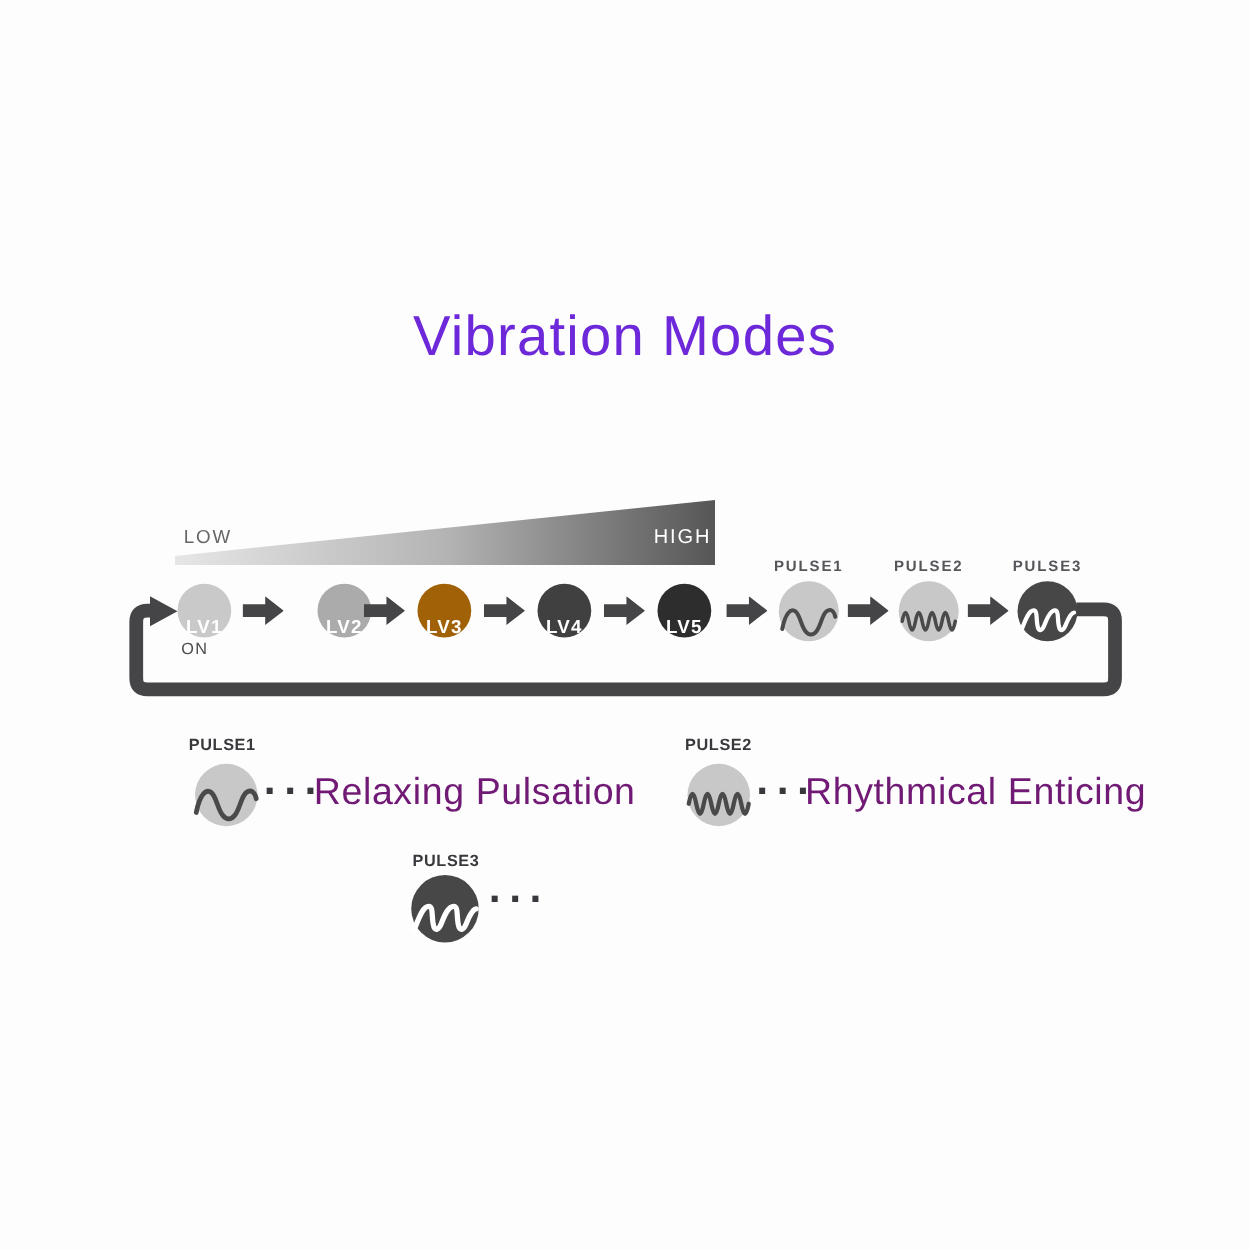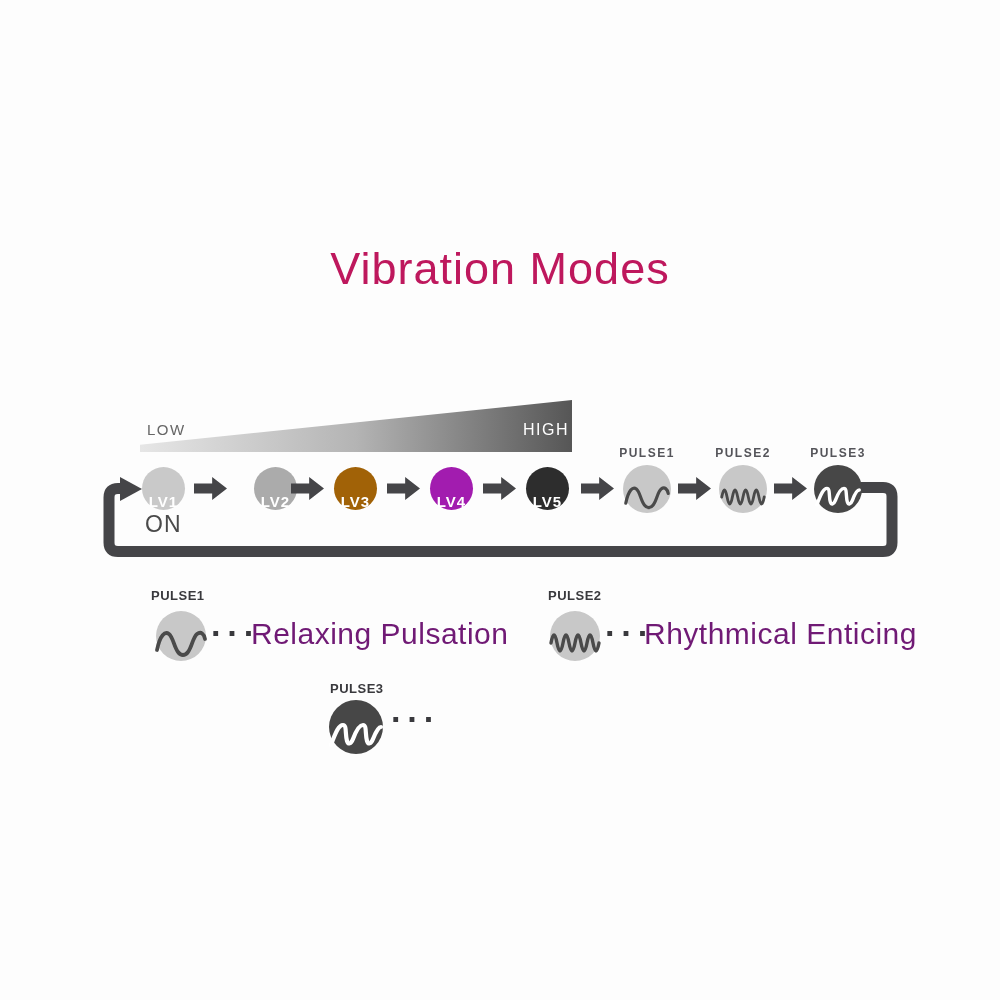--- a/index.html
+++ b/index.html
@@ -4,56 +4,56 @@
 <style>
   html,body{margin:0;padding:0;background:#ffffff;}
   #canvas{
     position:relative;width:1000px;height:1000px;margin:0 auto;
     background:#fdfdfd;overflow:hidden;
     font-family:"Liberation Sans",sans-serif;color:#4d4d4d;
   }
   .abs{position:absolute;}
   
   .title{left:0;right:0;top:243px;text-align:center;font-size:45px;
-         font-weight:400;letter-spacing:1px;color:#be185d;}
+         font-weight:400;letter-spacing:1px;color:#6d28d9;}
   
   .wedge{left:140px;top:400px;width:432px;height:52px;
          background:linear-gradient(90deg,#e6e6e6 0%,#b4b4b4 50%,#565656 100%);
          clip-path:polygon(0 86%,100% 0,100% 100%,0 100%);}
   .low-label{left:147px;top:421px;font-size:15px;letter-spacing:1.5px;color:#666666;}
   .high-label{left:522px;top:421px;width:48px;text-align:center;font-size:16px;
               letter-spacing:1.5px;color:#ffffff;}
   
   .loop-svg{left:0;top:0;width:1000px;height:1000px;}
   
   .circle{border-radius:50%;display:flex;align-items:flex-end;justify-content:center;}
   .lv{width:43px;height:43px;top:467px;color:#ffffff;font-size:15px;
       font-weight:700;letter-spacing:1px;}
   .lv1{left:142px;background:#c9c9c9;}
   .lv2{left:254px;background:#ababab;}
   .lv3{left:334px;background:#a16207;}
-  .lv4{left:430px;background:#a21caf;}
+  .lv4{left:430px;background:#404040;}
   .lv5{left:526px;background:#2d2d2d;}
   .pulse-circ{width:48px;height:48px;top:465px;}
   .pulse-light{background:#c8c8c8;}
   .pulse-dark{background:#474747;}
   .pc1{left:623px;}
   .pc2{left:719px;}
   .pc3{left:814px;}
   .pulse-top-label{top:446px;width:120px;text-align:center;font-size:12px;
                    font-weight:600;letter-spacing:1.5px;color:#55555a;}
   .ptl1{left:587px;}
   .ptl2{left:683px;}
   .ptl3{left:778px;}
   
   .arrow{width:33px;height:23px;top:477px;background:#454548;
          clip-path:polygon(0 28%,55% 28%,55% 0,100% 50%,55% 100%,55% 72%,0 72%);}
   .a1{left:194px;}.a2{left:291px;}.a3{left:387px;}.a4{left:483px;}
   .a5{left:581px;}.a6{left:678px;}.a7{left:774px;}
-  .on-label{left:145px;top:511px;font-size:23px;letter-spacing:1px;color:#4a4a4a;}
+  .on-label{left:145px;top:511px;font-size:13px;letter-spacing:1px;color:#4a4a4a;}
   
   .legend-label{font-size:13px;font-weight:700;letter-spacing:.5px;color:#39393d;}
   .ll1{left:151px;top:588px;}
   .ll2{left:548px;top:588px;}
   .ll3{left:330px;top:681px;}
   .legend-circ{width:50px;height:50px;}
   .lc1{left:156px;top:611px;}
   .lc2{left:550px;top:611px;}
   .lc3{left:329px;top:700px;width:54px;height:54px;}
   .dots{height:50px;display:flex;align-items:center;font-size:34px;font-weight:700;

